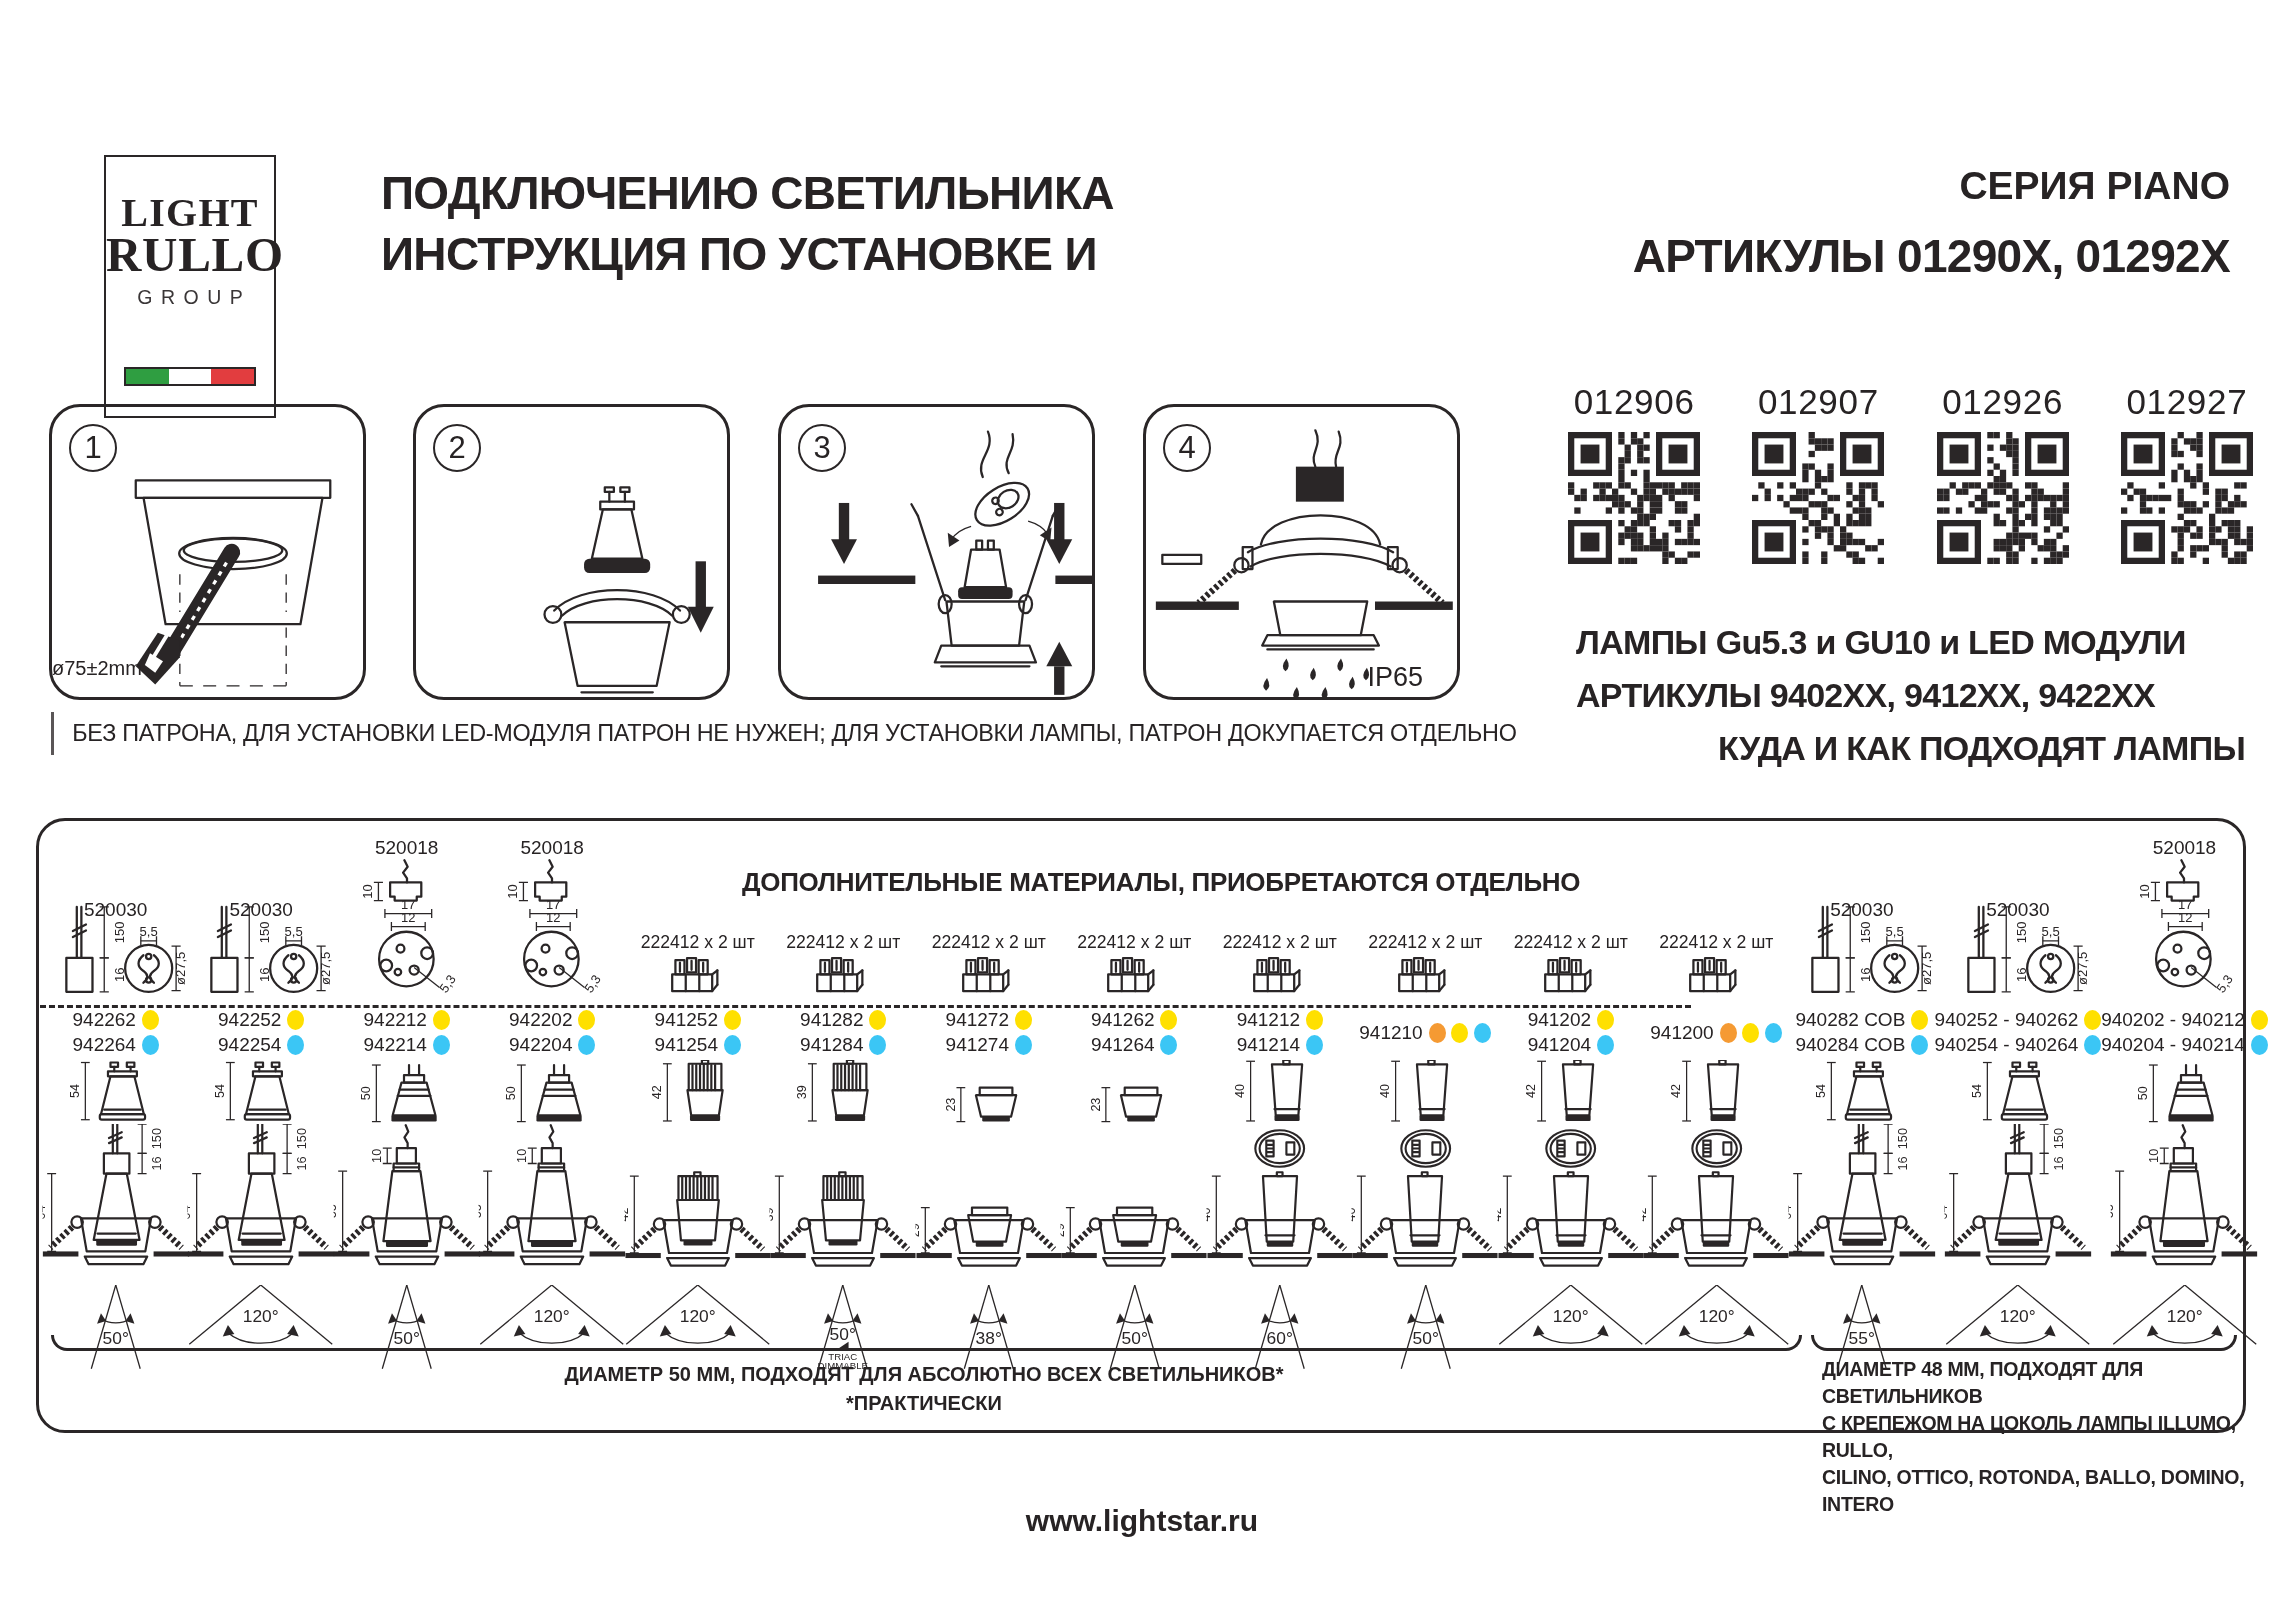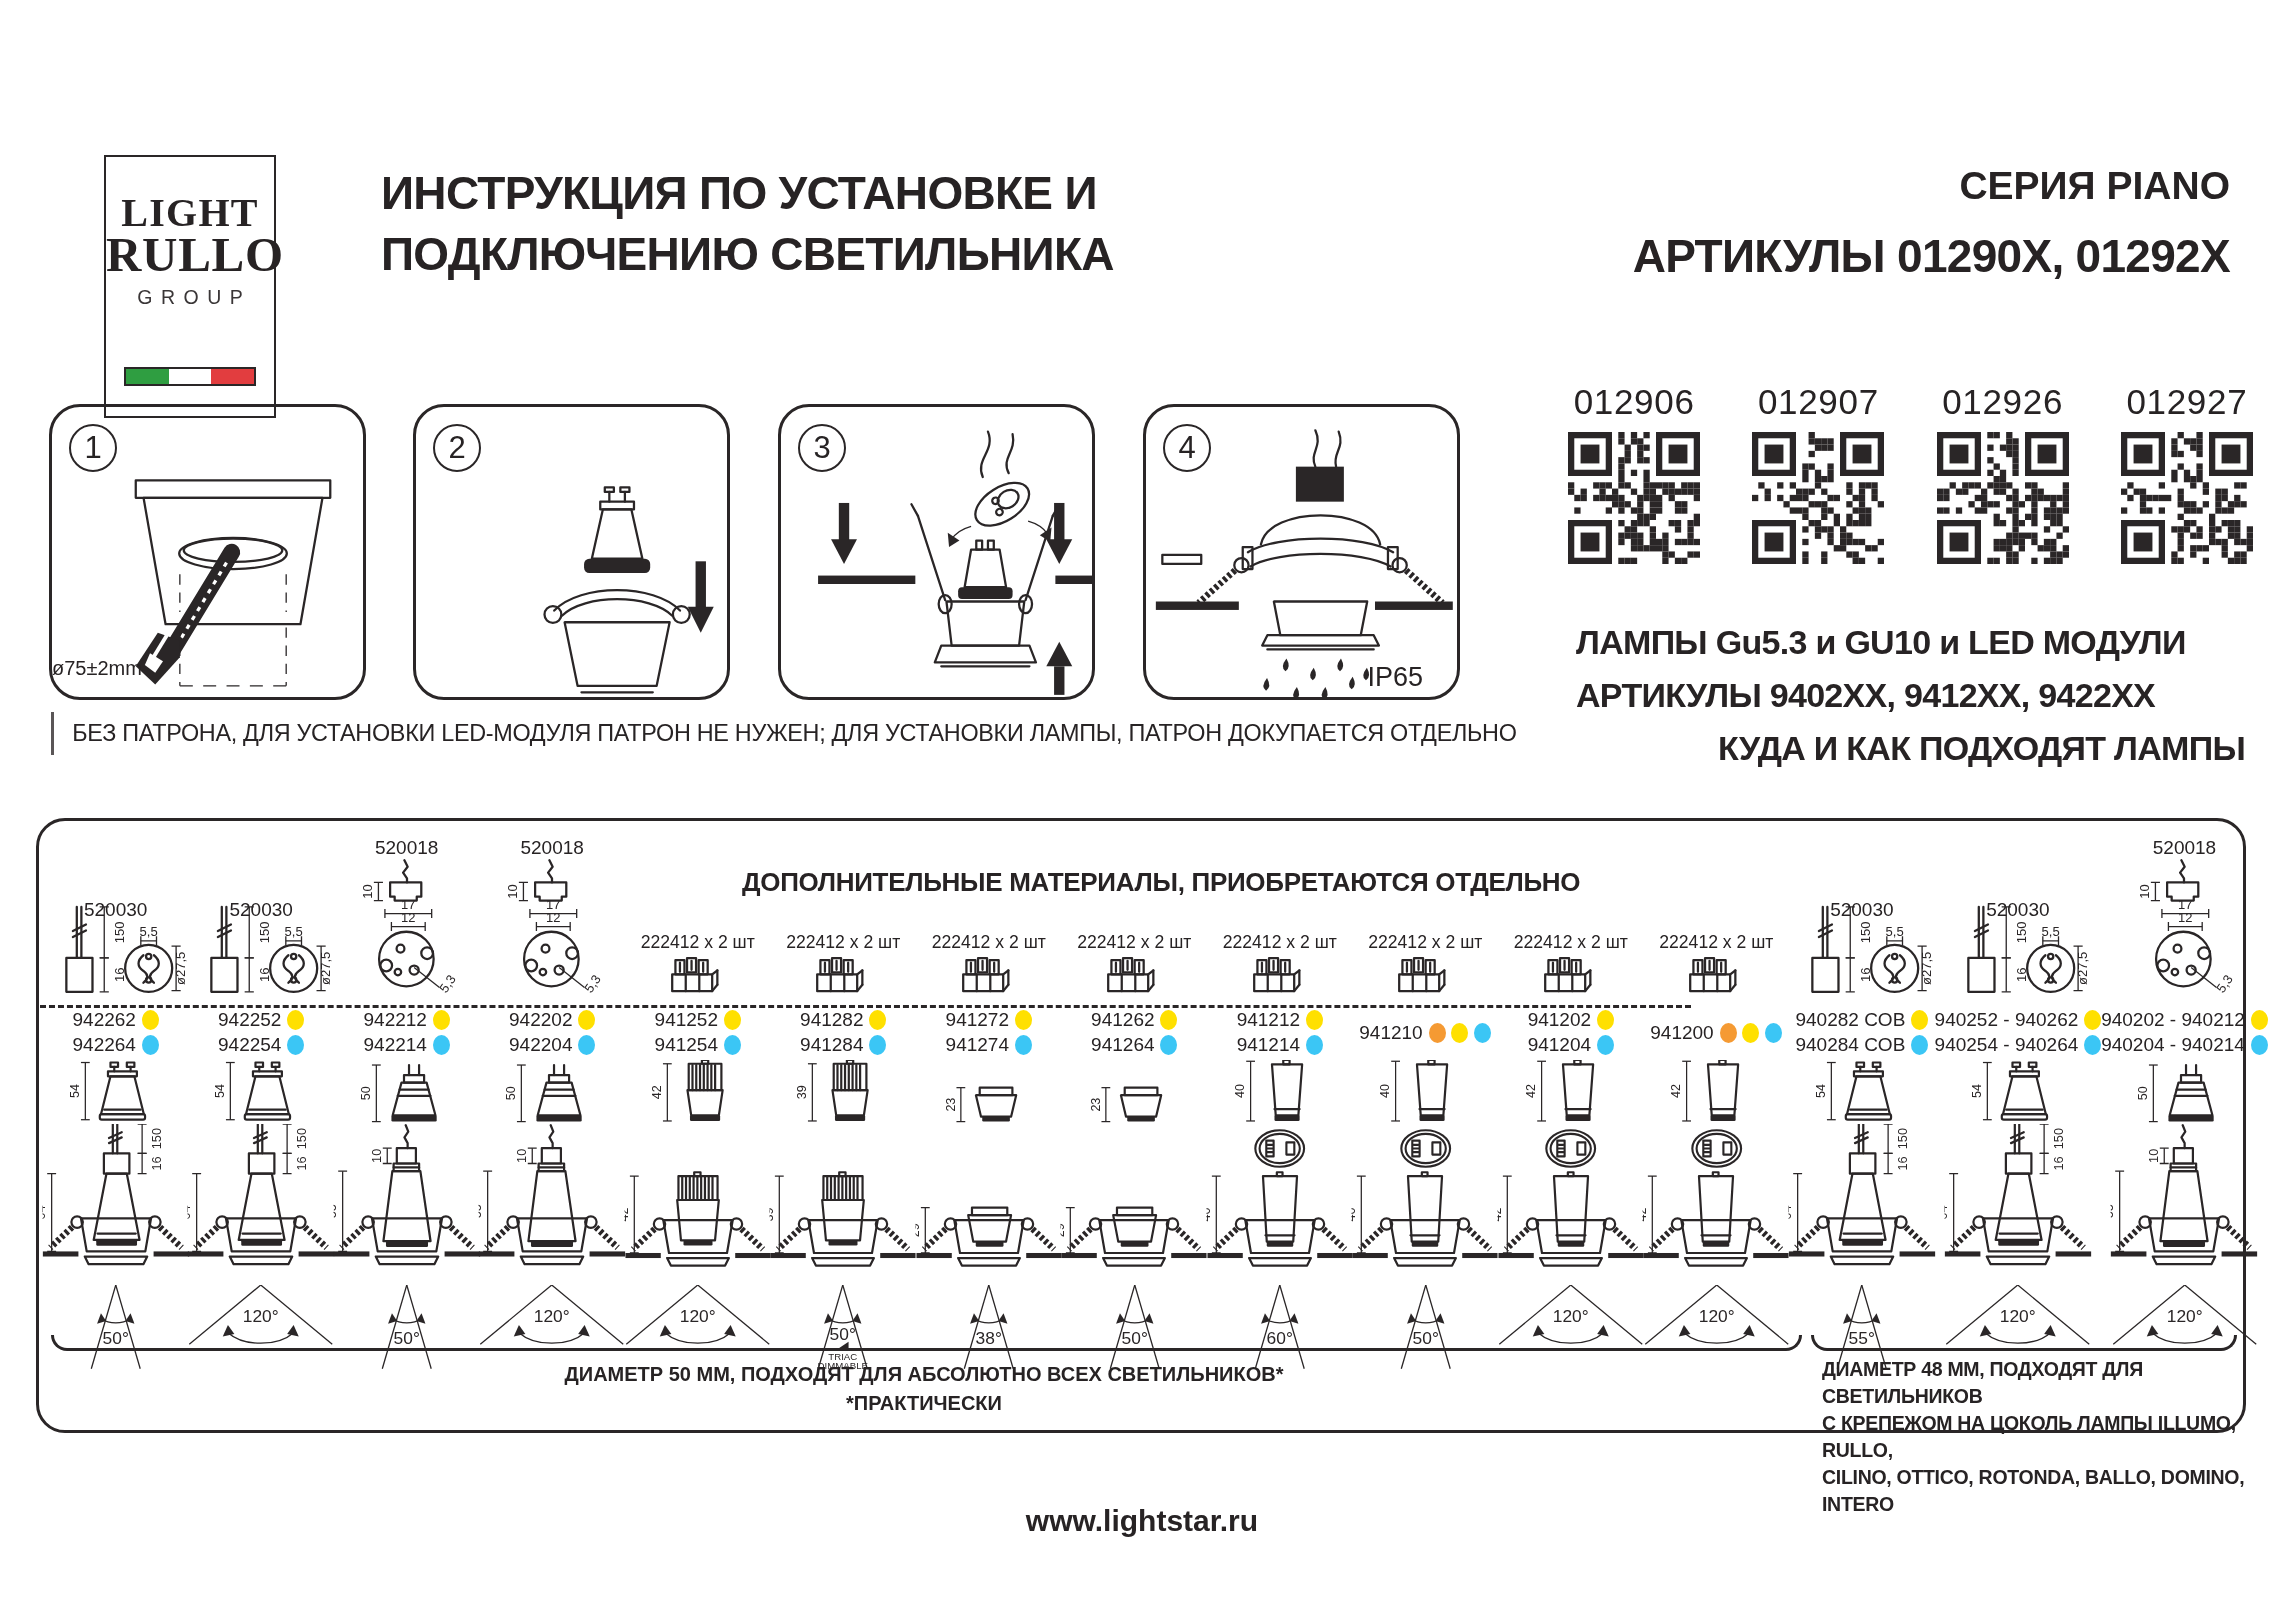--- a/index.html
+++ b/index.html
@@ -91,22 +91,22 @@
     <div class="logo-l2">RULLO</div>
     <div class="logo-l3">GROUP</div>
     <div class="logo-flag">
         <span class="fg"></span>
         <span class="fw"></span>
         <span class="fr"></span>
       </div>
   </div>
 
   <div class="doc-title">
+    <div>ПОДКЛЮЧЕНИЮ СВЕТИЛЬНИКА</div>
     <div>ИНСТРУКЦИЯ ПО УСТАНОВКЕ И</div>
-    <div>ПОДКЛЮЧЕНИЮ СВЕТИЛЬНИКА</div>
   </div>
 
   <div class="series">СЕРИЯ PIANO</div>
   <div class="articles-heading">АРТИКУЛЫ 01290X, 01292X</div>
 
   <div class="step-box" style="left:49px">
     <div class="step-svg" id="sd1">
 <svg viewBox="0 0 485 455" width="316" height="295">
   <rect class="s" x="128" y="113" width="300" height="27"></rect>
   <polygon class="s" points="140,140 416,140 382,335 174,335"></polygon>

